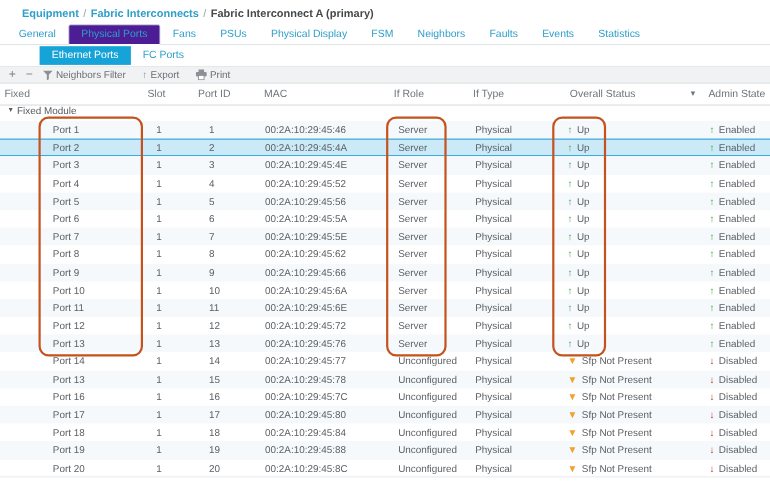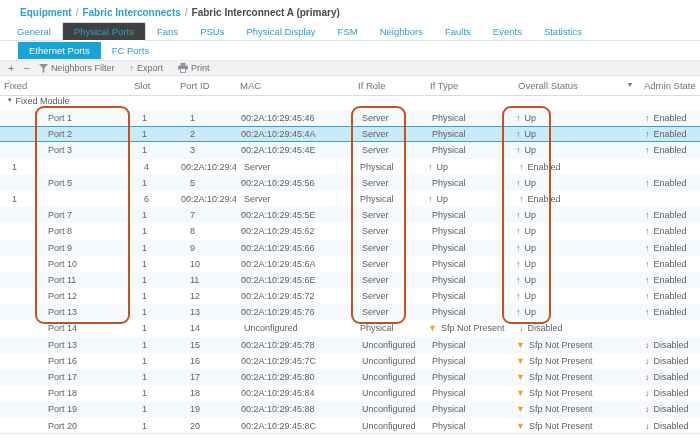--- a/index.html
+++ b/index.html
@@ -8,24 +8,24 @@
 
   
   .breadcrumb { height:24px; display:flex; align-items:center; padding-left:20px; font-size:10px; }
   .bc-link { color:#2e9fc9; font-weight:bold; cursor:pointer; }
   .bc-sep { color:#9aa0a5; margin:0 4px; }
   .bc-current { color:#46494c; font-weight:bold; }
 
   
   .tabs { height:17px; display:flex; align-items:flex-end; padding-left:6px; border-bottom:1px solid #e2e5e7; }
   .tab { font-size:9.5px; color:#2e9fc9; padding:3px 11px; cursor:pointer; white-space:nowrap; }
-  .tab.active { border:1px solid #d7dadd; border-bottom:1px solid #fff; margin-bottom:-1px; background:#404040; border-radius:2px 2px 0 0; }
-
-  
-  .subtabs { height:19px; display:flex; align-items:center; padding-left:18px; }
+  .tab.active { border:1px solid #d7dadd; border-bottom:1px solid #fff; margin-bottom:-1px; background:#4c1d95; border-radius:2px 2px 0 0; }
+
+  
+  .subtabs { height:19px; display:flex; align-items:center; padding-left:36px; }
   .subtab { font-size:9.5px; color:#2e9fc9; padding:3px 11px; cursor:pointer; }
   .subtab.active { background:#16a3d8; color:#fff; }
 
   
   .toolbar { height:16px; background:#f1f2f3; border-top:1px solid #e6e9ea; border-bottom:1px solid #e0e3e5; display:flex; align-items:center; font-size:9px; color:#6b7075; padding-left:8px; }
   .tb-icon { color:#7d8287; font-size:11px; line-height:11px; margin-right:9px; cursor:pointer; }
   .tb-item { display:flex; align-items:center; margin-right:15px; cursor:pointer; gap:3px; }
   .tb-item svg { display:block; }
 
   
@@ -157,39 +157,41 @@
         <span class="c c-name">Port 3</span>
         <span class="c c-slot">1</span>
         <span class="c c-pid">3</span>
         <span class="c c-mac">00:2A:10:29:45:4E</span>
         <span class="c c-role">Server</span>
         <span class="c c-type">Physical</span>
         <span class="c c-overall"><span class="st-ico" style="color: rgb(62, 156, 62);">↑</span><span>Up</span></span>
         <span class="c c-admin"><span class="st-ico" style="color: rgb(62, 156, 62);">↑</span><span>Enabled</span></span>
       </div>
       <div class="cols row">
+        <span class="c c-name">Port 4</span>
         <span class="c c-slot">1</span>
         <span class="c c-pid">4</span>
         <span class="c c-mac">00:2A:10:29:45:52</span>
         <span class="c c-role">Server</span>
         <span class="c c-type">Physical</span>
         <span class="c c-overall"><span class="st-ico" style="color: rgb(62, 156, 62);">↑</span><span>Up</span></span>
         <span class="c c-admin"><span class="st-ico" style="color: rgb(62, 156, 62);">↑</span><span>Enabled</span></span>
       </div>
       <div class="cols row stripe">
         <span class="c c-name">Port 5</span>
         <span class="c c-slot">1</span>
         <span class="c c-pid">5</span>
         <span class="c c-mac">00:2A:10:29:45:56</span>
         <span class="c c-role">Server</span>
         <span class="c c-type">Physical</span>
         <span class="c c-overall"><span class="st-ico" style="color: rgb(62, 156, 62);">↑</span><span>Up</span></span>
         <span class="c c-admin"><span class="st-ico" style="color: rgb(62, 156, 62);">↑</span><span>Enabled</span></span>
       </div>
       <div class="cols row">
+        <span class="c c-name">Port 6</span>
         <span class="c c-slot">1</span>
         <span class="c c-pid">6</span>
         <span class="c c-mac">00:2A:10:29:45:5A</span>
         <span class="c c-role">Server</span>
         <span class="c c-type">Physical</span>
         <span class="c c-overall"><span class="st-ico" style="color: rgb(62, 156, 62);">↑</span><span>Up</span></span>
         <span class="c c-admin"><span class="st-ico" style="color: rgb(62, 156, 62);">↑</span><span>Enabled</span></span>
       </div>
       <div class="cols row stripe">
         <span class="c c-name">Port 7</span>
@@ -258,20 +260,21 @@
         <span class="c c-mac">00:2A:10:29:45:76</span>
         <span class="c c-role">Server</span>
         <span class="c c-type">Physical</span>
         <span class="c c-overall"><span class="st-ico" style="color: rgb(62, 156, 62);">↑</span><span>Up</span></span>
         <span class="c c-admin"><span class="st-ico" style="color: rgb(62, 156, 62);">↑</span><span>Enabled</span></span>
       </div>
       <div class="cols row">
         <span class="c c-name">Port 14</span>
         <span class="c c-slot">1</span>
         <span class="c c-pid">14</span>
+        <span class="c c-mac">00:2A:10:29:45:77</span>
         <span class="c c-role">Unconfigured</span>
         <span class="c c-type">Physical</span>
         <span class="c c-overall"><span class="st-ico" style="color: rgb(240, 162, 46);">▼</span><span>Sfp Not Present</span></span>
         <span class="c c-admin"><span class="st-ico" style="color: rgb(178, 58, 49);">↓</span><span>Disabled</span></span>
       </div>
       <div class="cols row stripe">
         <span class="c c-name">Port 13</span>
         <span class="c c-slot">1</span>
         <span class="c c-pid">15</span>
         <span class="c c-mac">00:2A:10:29:45:78</span>

